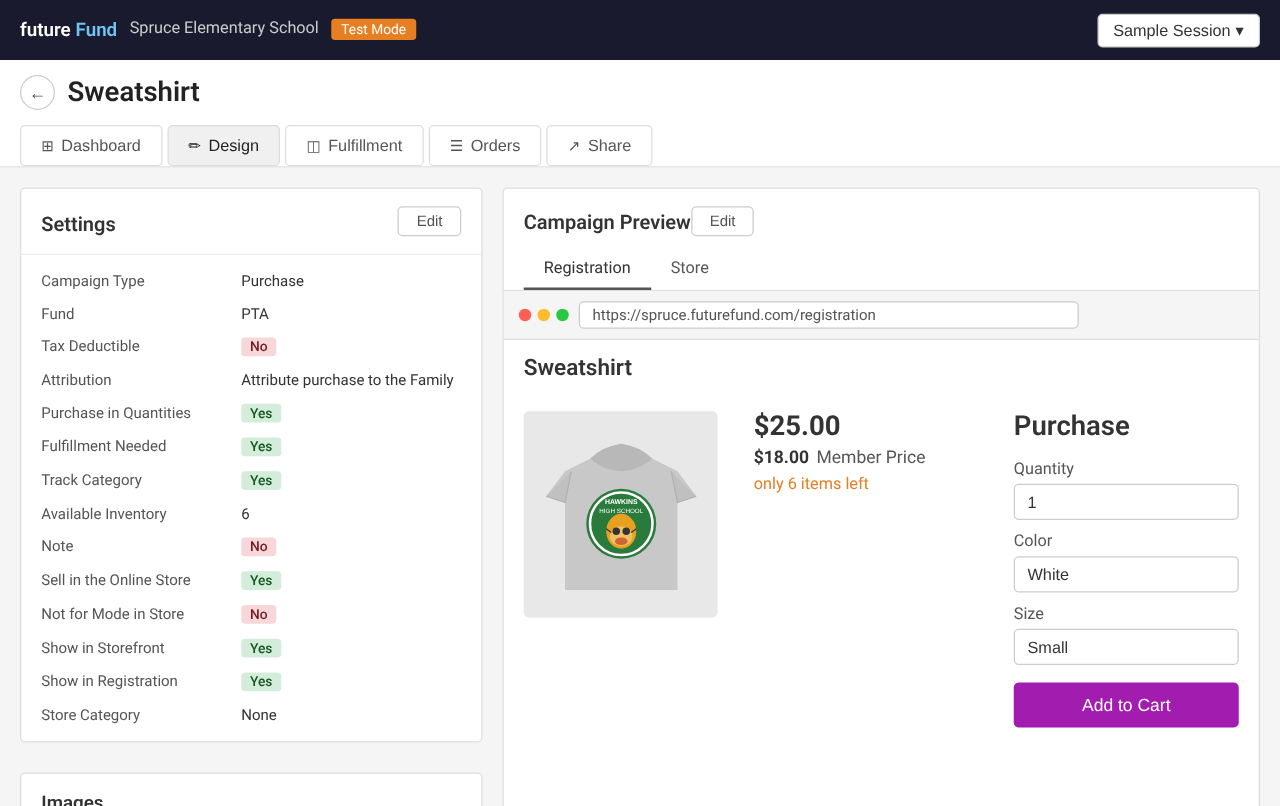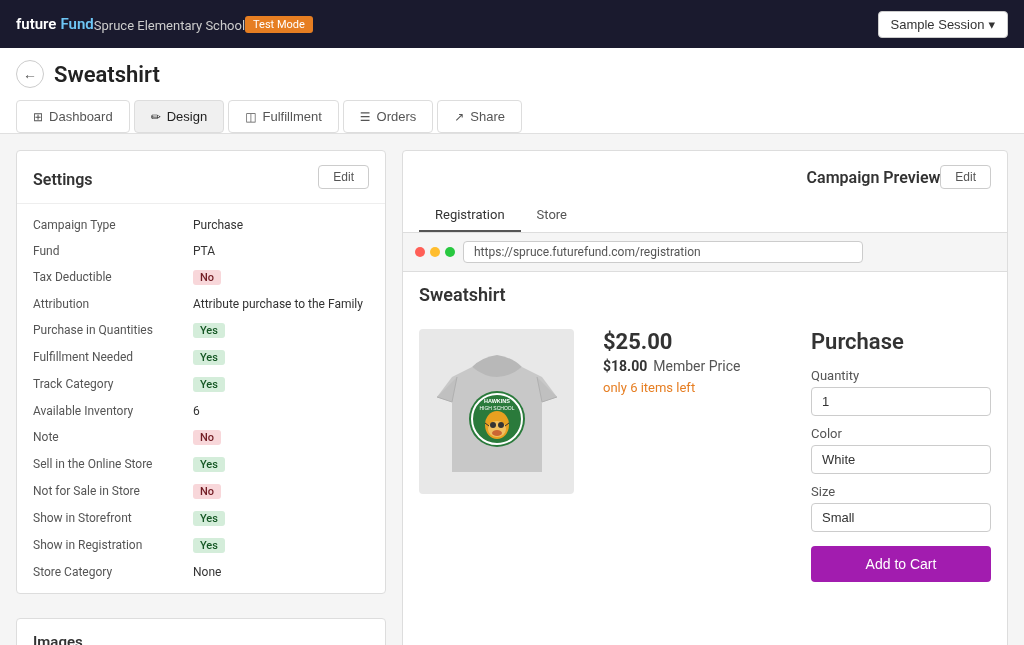--- a/index.html
+++ b/index.html
@@ -1,21 +1,21 @@
 <!DOCTYPE html>
 <html><head>
   <meta charset="utf-8">
   <style>
     * { box-sizing: border-box; margin: 0; padding: 0; }
     body { font-family: -apple-system, BlinkMacSystemFont, 'Segoe UI', Roboto, sans-serif; background: #f5f5f5; font-size: 13px; color: #333; }
 
     
     .header { background: #1a1a2e; display: flex; align-items: center; padding: 0 16px; height: 48px; justify-content: space-between; }
     .header-logo { color: white; font-size: 15px; font-weight: 600; display: flex; align-items: center; gap: 4px; }
-    .header-center { display: flex; align-items: flex-end; }
+    .header-center { display: flex; align-items: flex-start; gap: 10px; }
     .header-school { color: #ccc; font-size: 13px; }
     .test-mode-badge { background: #e67e22; color: white; font-size: 11px; padding: 2px 8px; border-radius: 3px; }
     .sample-session-btn { background: white; color: #333; border: 1px solid #ccc; border-radius: 4px; padding: 5px 12px; font-size: 13px; cursor: pointer; display: flex; align-items: center; gap: 4px; }
 
     
     .page-header { background: white; border-bottom: 1px solid #e0e0e0; padding: 12px 16px 0; }
     .page-title-row { display: flex; align-items: center; gap: 10px; margin-bottom: 12px; }
     .back-btn { width: 28px; height: 28px; border-radius: 50%; border: 1px solid #ccc; background: white; cursor: pointer; display: flex; align-items: center; justify-content: center; color: #555; font-size: 14px; }
     .page-title { font-size: 22px; font-weight: 600; color: #222; }
     .nav-tabs { display: flex; gap: 0; }
@@ -39,21 +39,21 @@
     .badge-yes { background: #d4edda; color: #155724; }
     .badge-no { background: #f8d7da; color: #721c24; }
 
     
     .images-panel { background: white; border: 1px solid #ddd; border-radius: 4px; margin-top: 12px; }
     .images-header { padding: 14px 16px; }
     .images-title { font-size: 15px; font-weight: 600; }
 
     
     .preview-panel { background: white; border: 1px solid #ddd; border-radius: 4px; flex: 1; }
-    .preview-header { display: flex; align-items: center; justify-content: flex-end; padding: 14px 16px 0; }
+    .preview-header { display: flex; align-items: center; justify-content: flex-start; padding: 14px 16px 0; }
     .preview-tabs { display: flex; border-bottom: 1px solid #ddd; padding: 0 16px; margin-top: 10px; }
     .preview-tab { padding: 8px 16px; font-size: 13px; cursor: pointer; color: #555; border-bottom: 2px solid transparent; }
     .preview-tab.active { color: #333; border-bottom: 2px solid #555; }
 
     
     .browser-chrome { background: #f5f5f5; border-bottom: 1px solid #ddd; padding: 8px 12px; display: flex; align-items: center; gap: 8px; }
     .traffic-lights { display: flex; gap: 5px; }
     .tl { width: 10px; height: 10px; border-radius: 50%; }
     .tl-red { background: #ff5f57; }
     .tl-yellow { background: #ffbd2e; }
@@ -173,21 +173,21 @@
         </div>
         <div class="settings-row">
           <span class="settings-label">Note</span>
           <span class="badge badge-no">No</span>
         </div>
         <div class="settings-row">
           <span class="settings-label">Sell in the Online Store</span>
           <span class="badge badge-yes">Yes</span>
         </div>
         <div class="settings-row">
-          <span class="settings-label">Not for Sale in Store</span>
+          <span class="settings-label">Not for Mode in Store</span>
           <span class="badge badge-no">No</span>
         </div>
         <div class="settings-row">
           <span class="settings-label">Show in Storefront</span>
           <span class="badge badge-yes">Yes</span>
         </div>
         <div class="settings-row">
           <span class="settings-label">Show in Registration</span>
           <span class="badge badge-yes">Yes</span>
         </div>

